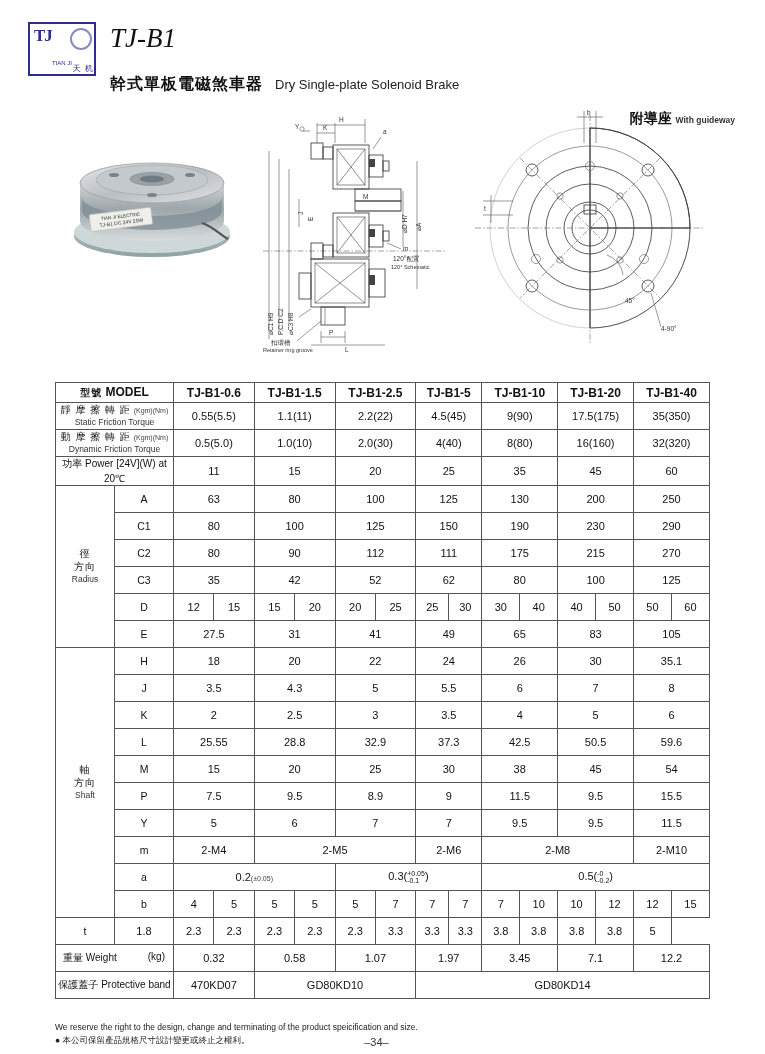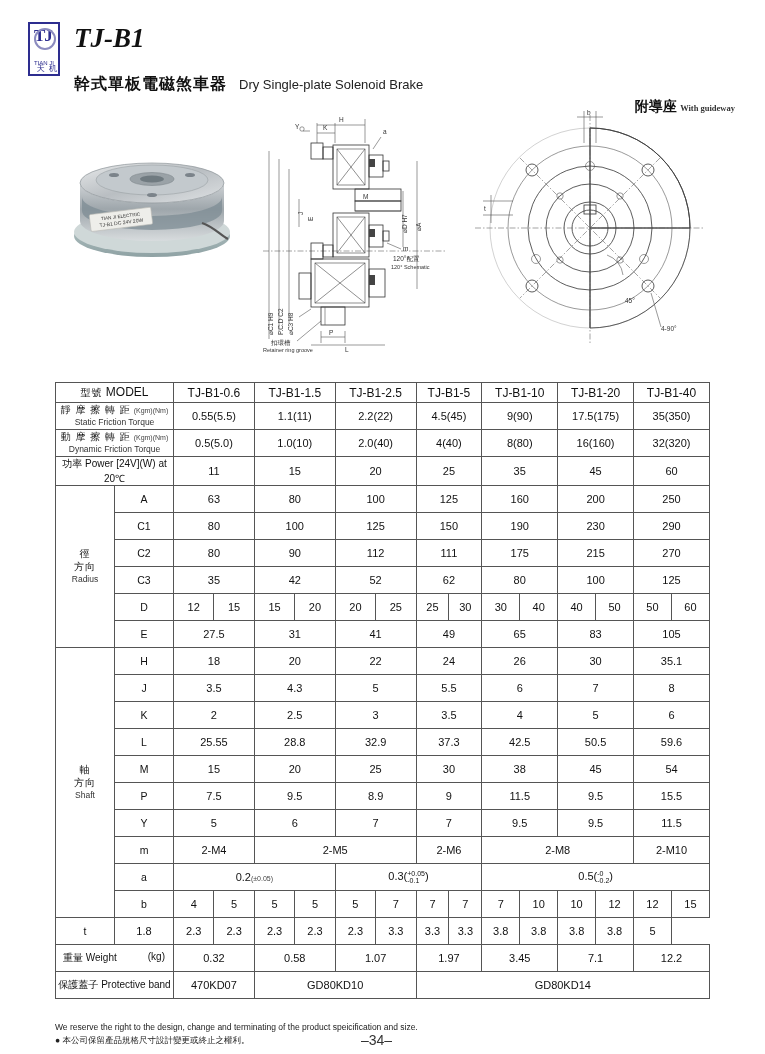--- a/index.html
+++ b/index.html
@@ -9,49 +9,49 @@
     background: #ffffff;
     font-family: "Liberation Sans", sans-serif;
     color: #1a1a1a;
     position: relative;
     overflow: hidden;
   }
   .page { position:relative; width:765px; height:1054px; padding: 0; }
 
   
   .header { display:flex; align-items:flex-start; padding: 22px 0 0 28px; }
-  .logo { width:32px; height:54px; border:2px solid #2d2d8f; position:relative; flex:0 0 auto;padding-left:26px; }
+  .logo { width:68px; height:54px; border:2px solid #2d2d8f; position:relative; flex:0 0 auto;padding-left:26px; }
   .logo .tj {
     position:absolute; left:4px; top:2px; font-family:"Liberation Serif", serif;
     font-weight:bold; font-size:17px; color:#2d2d8f; letter-spacing:-1px;
   }
   .logo .gear {
     position:absolute; right:2px; top:4px; width:22px; height:22px; border-radius:50%;
     border:2px solid #8b8bbf;
   }
   .logo .cn {
     position:absolute; bottom:1px; left:0; right:0; text-align:right;
     font-size:8px; color:#2d2d8f; line-height:1;
   }
   .logo .en {
     position:absolute; bottom:-1px; left:0; right:0; text-align:center;
     font-size:6px; color:#2d2d8f; transform: translateY(-9px);
   }
   .title-block { margin-left:14px; padding-top:2px; }
   .model-title {
-    font-family:"Liberation Serif", serif; font-style:italic; font-weight:bold;
+    font-family:"Liberation Serif", serif; font-style:italic; font-weight:normal;
     font-size:27px; letter-spacing:0px; line-height:1.1; color:#111;
   }
   .subtitle-row { display:flex; align-items:baseline; margin-top:20px; }
   .sub-cn { font-size:16px; font-weight:bold; letter-spacing:1px; color:#111; }
   .sub-en { font-size:13px; margin-left:12px; color:#222; }
 
   .guideway {
-    position:absolute; right:30px; top:98px;
-    font-size:14px; font-weight:bold; color:#111;font-family:Liberation Serif, serif;
+    position:absolute; right:30px; top:110px;
+    font-size:14px; font-weight:bold; color:#111;
   }
   .guideway .en { font-weight:bold; }
 
   
   .figures { position:relative; height:250px; margin-top:8px; }
 
   
   .photo { position:absolute; left:52px; top:20px; width:190px; height:140px; }
   .photo svg { display:block; }
 
@@ -68,35 +68,35 @@
     color:#111;
   }
   table.spec td, table.spec th {
     border:1px solid #555;
     text-align:center;
     vertical-align:middle;
     padding:0;
     height:27px;
     font-weight:normal;
   }
-  table.spec tr.head td { height:20px; font-size:12px; font-weight:normal; }
+  table.spec tr.head td { height:20px; font-size:12px; font-weight:bold; }
   .lbl { width:118px; text-align:left; padding-left:6px; font-size:10px; }
   .lbl-c { width:40px; }
   .twoline { line-height:1.15; }
   .cn { font-size:10px; letter-spacing:1px; }
   .en { font-size:8.5px; color:#333; }
   .unit { font-size:7px; color:#444; }
   .sideband { width:38px; font-size:9.5px; line-height:1.25; }
   .val { font-size:11px; }
   .sup2 { font-size:7px; display:inline-block; line-height:1; text-align:left; vertical-align:middle; }
 
   
   .footer { position:absolute; left:55px; bottom:8px; width:655px; font-size:8.5px; color:#222; }
   .footer div { line-height:1.45; }
-  .pageno { position:absolute; left:0; right:12px; bottom:6px; text-align:center; font-size:14px; color:#333; }
+  .pageno { position:absolute; left:0; right:12px; bottom:6px; text-align:center; font-size:11px; color:#333; }
 
   .stroke { fill:none; stroke:#333; stroke-width:0.8; }
   .thin { fill:none; stroke:#555; stroke-width:0.6; }
   .dash { fill:none; stroke:#666; stroke-width:0.6; stroke-dasharray:6 2 1.5 2; }
   .hatch { fill:none; stroke:#444; stroke-width:0.6; }
   .lbltxt { font-family:"Liberation Sans", sans-serif; font-size:6.5px; fill:#333; }
   .lbltxt2 { font-family:"Liberation Sans", sans-serif; font-size:5.5px; fill:#333; }
 </style>
 </head>
 <body>
@@ -353,21 +353,21 @@
     </tr>
 
     <tr>
       <td colspan="2" class="lbl twoline">
         <span class="cn">動 摩 擦 轉 距</span>
         <span class="unit">(Kgm)(Nm)</span><br>
         <span class="en">Dynamic Friction Torque</span>
       </td>
       <td colspan="2" class="val">0.5(5.0)</td>
       <td colspan="2" class="val">1.0(10)</td>
-      <td colspan="2" class="val">2.0(40)</td>
+      <td colspan="2" class="val">2.0(30)</td>
       <td colspan="2" class="val">4(40)</td>
       <td colspan="2" class="val">8(80)</td>
       <td colspan="2" class="val">16(160)</td>
       <td colspan="2" class="val">32(320)</td>
     </tr>
 
     <tr>
       <td colspan="2" class="lbl">功率 Power [24V](W) at 20℃</td>
       <td colspan="2" class="val">11</td>
       <td colspan="2" class="val">15</td>
@@ -381,21 +381,21 @@
     <tr>
       <td rowspan="6" class="sideband">
         <span class="cn">徑<br>方向</span><br>
         <span class="en">Radius</span>
       </td>
       <td class="lbl-c">A</td>
       <td colspan="2" class="val">63</td>
       <td colspan="2" class="val">80</td>
       <td colspan="2" class="val">100</td>
       <td colspan="2" class="val">125</td>
-      <td colspan="2" class="val">160</td>
+      <td colspan="2" class="val">130</td>
       <td colspan="2" class="val">200</td>
       <td colspan="2" class="val">250</td>
     </tr>
 
     <tr>
       <td class="lbl-c">C1</td>
       <td colspan="2" class="val">80</td>
       <td colspan="2" class="val">100</td>
       <td colspan="2" class="val">125</td>
       <td colspan="2" class="val">150</td>

